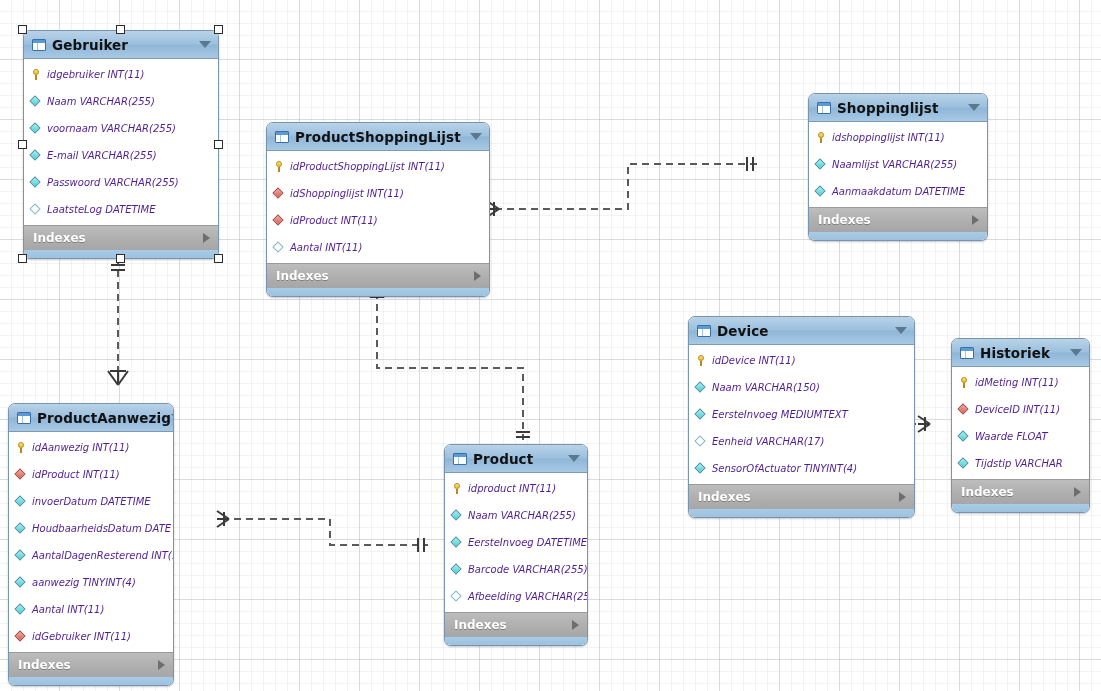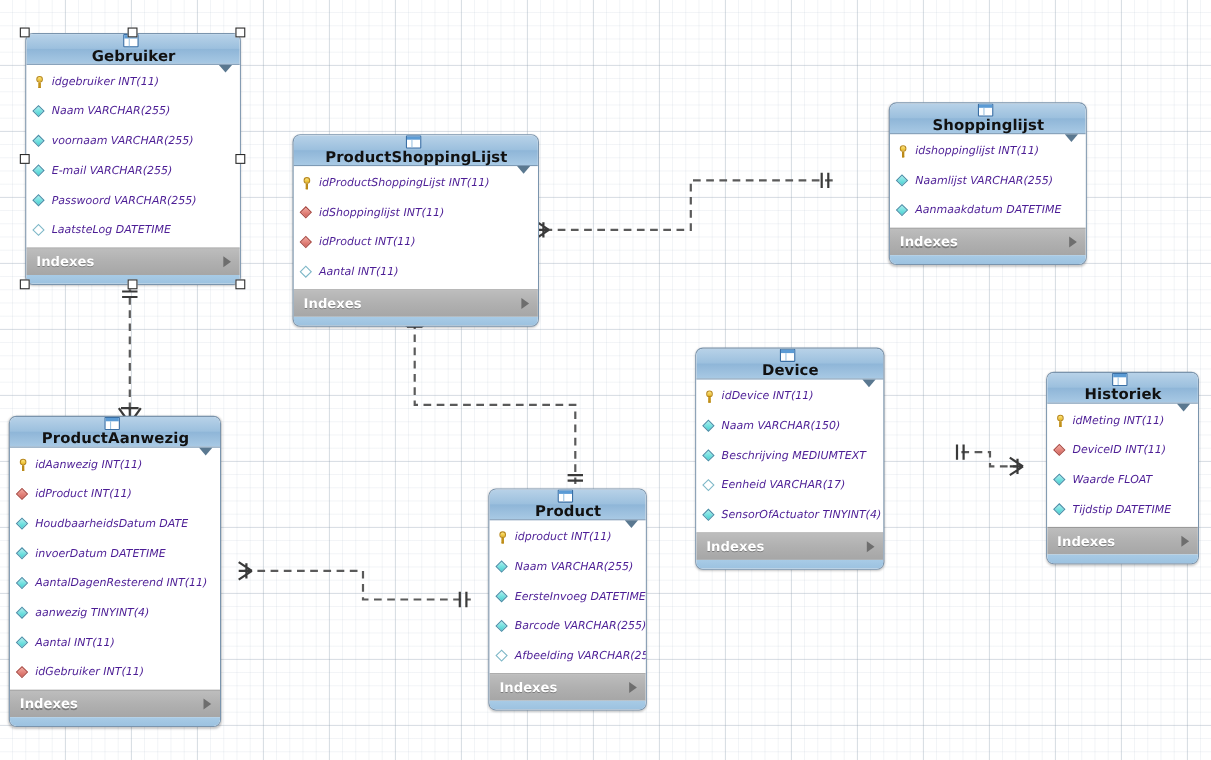--- a/index.html
+++ b/index.html
@@ -33,21 +33,20 @@
     overflow:hidden;
     box-sizing:border-box;
   }
   .tbl-header{
     height:27px;
     display:flex;align-items:center;
     padding:0 7px 0 8px;
     background:linear-gradient(to bottom,#b8d2e8 0%,#9cc0de 48%,#8fb6d8 52%,#a8c9e4 100%);
     border-bottom:1px solid #7d9ab5;
     position:relative;
-    flex-direction:column;
   }
   .tbl-icon{
     width:14px;height:12px;flex:0 0 auto;margin-right:6px;
     background:#ffffff;border:1px solid #3a6fa5;border-radius:1px;
     position:relative;box-sizing:border-box;
   }
   .tbl-icon:before{
     content:"";position:absolute;left:0;top:0;right:0;height:3px;background:#5b9bd5;
   }
   .tbl-icon:after{
@@ -257,38 +256,38 @@
         <span class="ico dia filled"></span>
         <span class="nm">Aanmaakdatum DATETIME</span>
       </div>
     </div>
     <div class="indexes">
       <span class="lbl">Indexes</span>
       <span class="arr"></span>
     </div>
     <div class="foot"></div>
   </div>
-<div class="tbl" style="left: 632px; top: 316px; width: 172px;">
+<div class="tbl" style="left: 688px; top: 316px; width: 227px;">
     <div class="tbl-header">
       <span class="tbl-icon"></span>
       <span class="tbl-title">Device</span>
       <span class="tbl-caret"></span>
     </div>
     <div class="cols">
       <div class="col">
         <span class="ico key"></span>
         <span class="nm">idDevice INT(11)</span>
       </div>
       <div class="col">
         <span class="ico dia filled"></span>
         <span class="nm">Naam VARCHAR(150)</span>
       </div>
       <div class="col">
         <span class="ico dia filled"></span>
-        <span class="nm">Beschrijving MEDIUMTEXT</span>
+        <span class="nm">EersteInvoeg MEDIUMTEXT</span>
       </div>
       <div class="col">
         <span class="ico dia hollow"></span>
         <span class="nm">Eenheid VARCHAR(17)</span>
       </div>
       <div class="col">
         <span class="ico dia filled"></span>
         <span class="nm">SensorOfActuator TINYINT(4)</span>
       </div>
     </div>
@@ -312,51 +311,51 @@
       <div class="col">
         <span class="ico dia fk"></span>
         <span class="nm">DeviceID INT(11)</span>
       </div>
       <div class="col">
         <span class="ico dia filled"></span>
         <span class="nm">Waarde FLOAT</span>
       </div>
       <div class="col">
         <span class="ico dia filled"></span>
-        <span class="nm">Tijdstip DATETIME</span>
-      </div>
-    </div>
-    <div class="indexes">
-      <span class="lbl">Indexes</span>
-      <span class="arr"></span>
-    </div>
-    <div class="foot"></div>
-  </div>
-<div class="tbl" style="left: 8px; top: 378px; width: 193px;">
+        <span class="nm">Tijdstip VARCHAR</span>
+      </div>
+    </div>
+    <div class="indexes">
+      <span class="lbl">Indexes</span>
+      <span class="arr"></span>
+    </div>
+    <div class="foot"></div>
+  </div>
+<div class="tbl" style="left: 8px; top: 403px; width: 166px;">
     <div class="tbl-header">
       <span class="tbl-icon"></span>
       <span class="tbl-title">ProductAanwezig</span>
       <span class="tbl-caret"></span>
     </div>
     <div class="cols">
       <div class="col">
         <span class="ico key"></span>
         <span class="nm">idAanwezig INT(11)</span>
       </div>
       <div class="col">
         <span class="ico dia fk"></span>
         <span class="nm">idProduct INT(11)</span>
       </div>
       <div class="col">
         <span class="ico dia filled"></span>
+        <span class="nm">invoerDatum DATETIME</span>
+      </div>
+      <div class="col">
+        <span class="ico dia filled"></span>
         <span class="nm">HoudbaarheidsDatum DATE</span>
-      </div>
-      <div class="col">
-        <span class="ico dia filled"></span>
-        <span class="nm">invoerDatum DATETIME</span>
       </div>
       <div class="col">
         <span class="ico dia filled"></span>
         <span class="nm">AantalDagenResterend INT(11)</span>
       </div>
       <div class="col">
         <span class="ico dia filled"></span>
         <span class="nm">aanwezig TINYINT(4)</span>
       </div>
       <div class="col">

